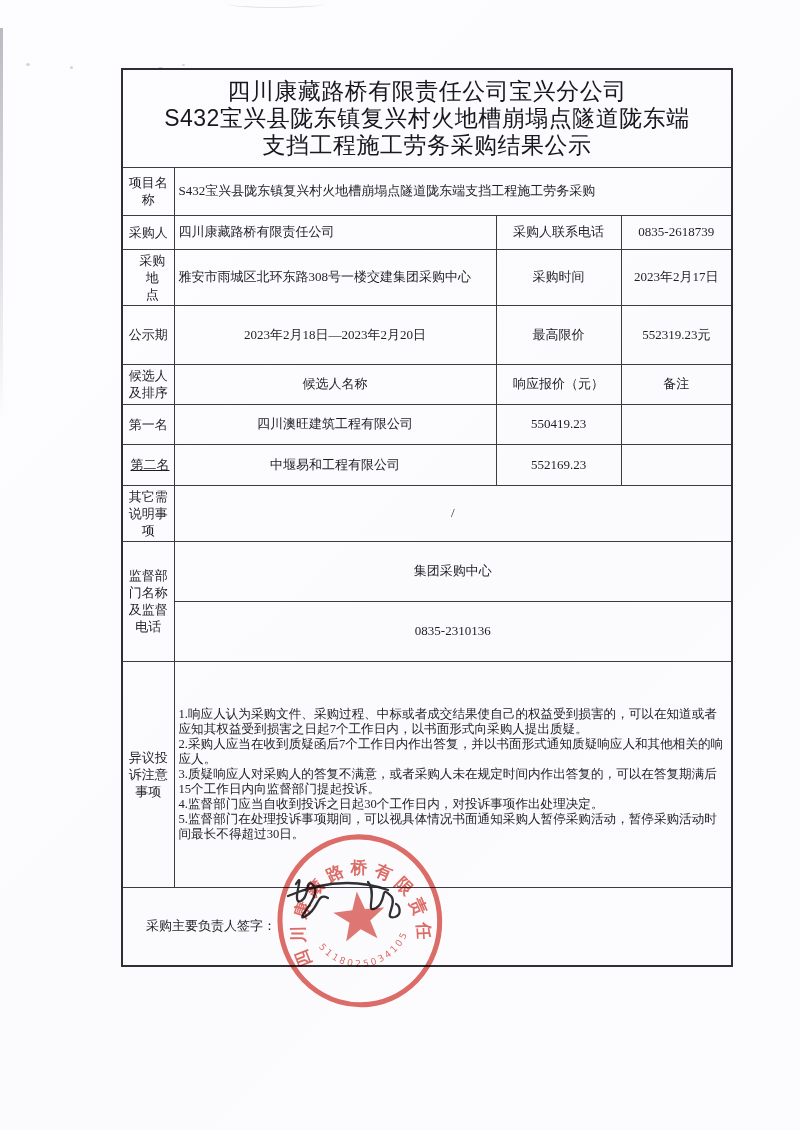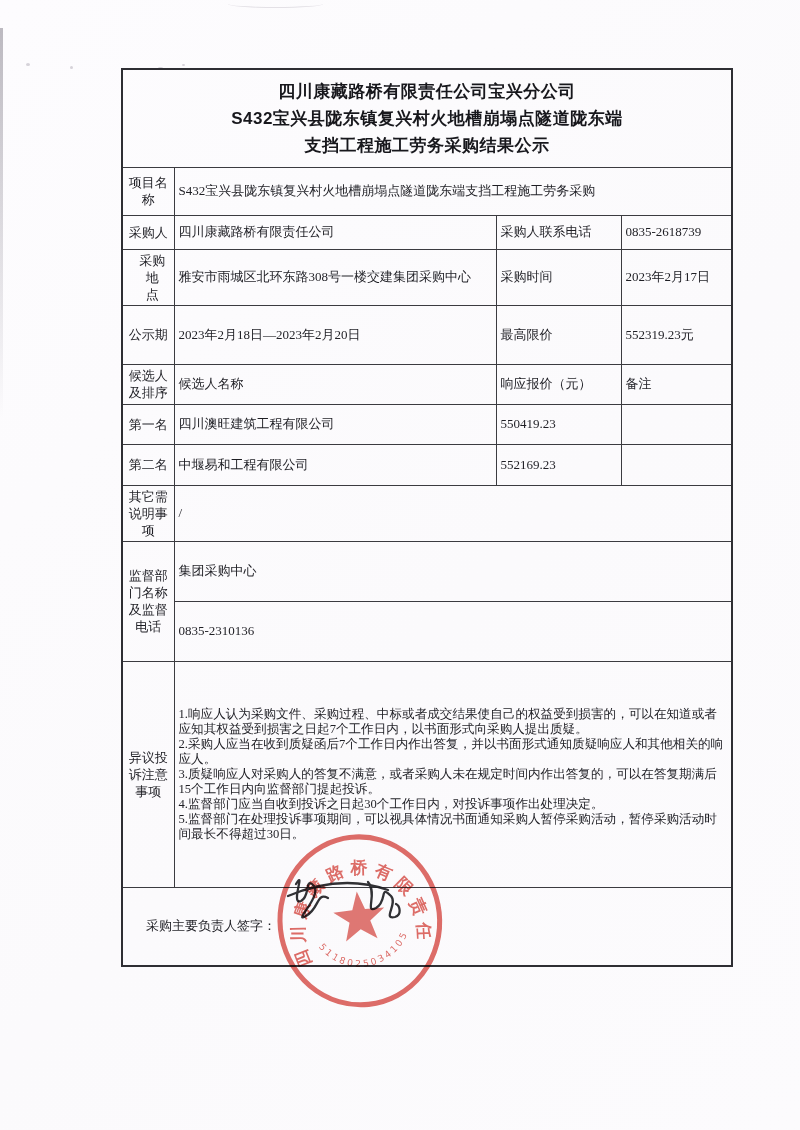--- a/index.html
+++ b/index.html
@@ -35,25 +35,25 @@
   }
   table.doc td {
     border:1px solid #3b3b40;
     vertical-align:middle;
     padding:2px 4px;
     overflow:hidden;
   }
   td.lbl { white-space:pre-line; line-height:17px; padding-left:4px;text-align:center; }
   td.lbl-c { text-align:center; }
   td.val-l { text-align:left; padding-left:7px; }
-  td.val-c { text-align:left; }
+  td.val-c { text-align:center; }
   .title-cell { text-align:center; vertical-align:middle; }
   .title-line {
     font-family:"Liberation Sans","DejaVu Sans",sans-serif;
-    font-weight:bold; font-size:17px; line-height:27px; color:#17171c;
+    font-weight:normal; font-size:23px; line-height:27px; color:#17171c;
     letter-spacing:.5px;
   }
   .objection-text { font-size:12.6px; line-height:15px; text-align:left; padding:4px 8px 4px 6px; }
   .objection-text div { margin:0; }
   .sign-label { font-size:13px; }
 
   
   .stamp-wrap {
     position:absolute; left:276px; top:834px; width:168px; height:177px;
     transform:rotate(-6deg);
@@ -131,21 +131,21 @@
     </tr>
 
     <tr>
       <td class="lbl lbl-c" style="height:40px;text-align:center;">第一名</td>
       <td class="val-c">四川澳旺建筑工程有限公司</td>
       <td class="val-c">550419.23</td>
       <td class="val-c"></td>
     </tr>
 
     <tr>
-      <td class="lbl lbl-c" style="height:41px;text-align:center;">第二名</td>
+      <td class="lbl lbl-c" style="height:41px;text-align:right;text-decoration:underline;">第二名</td>
       <td class="val-c">中堰易和工程有限公司</td>
       <td class="val-c">552169.23</td>
       <td class="val-c"></td>
     </tr>
 
     <tr>
       <td class="lbl" style="height:44px;margin-top:12px;">其它需
 说明事
 项</td>
       <td colspan="3" class="val-c">/</td>

